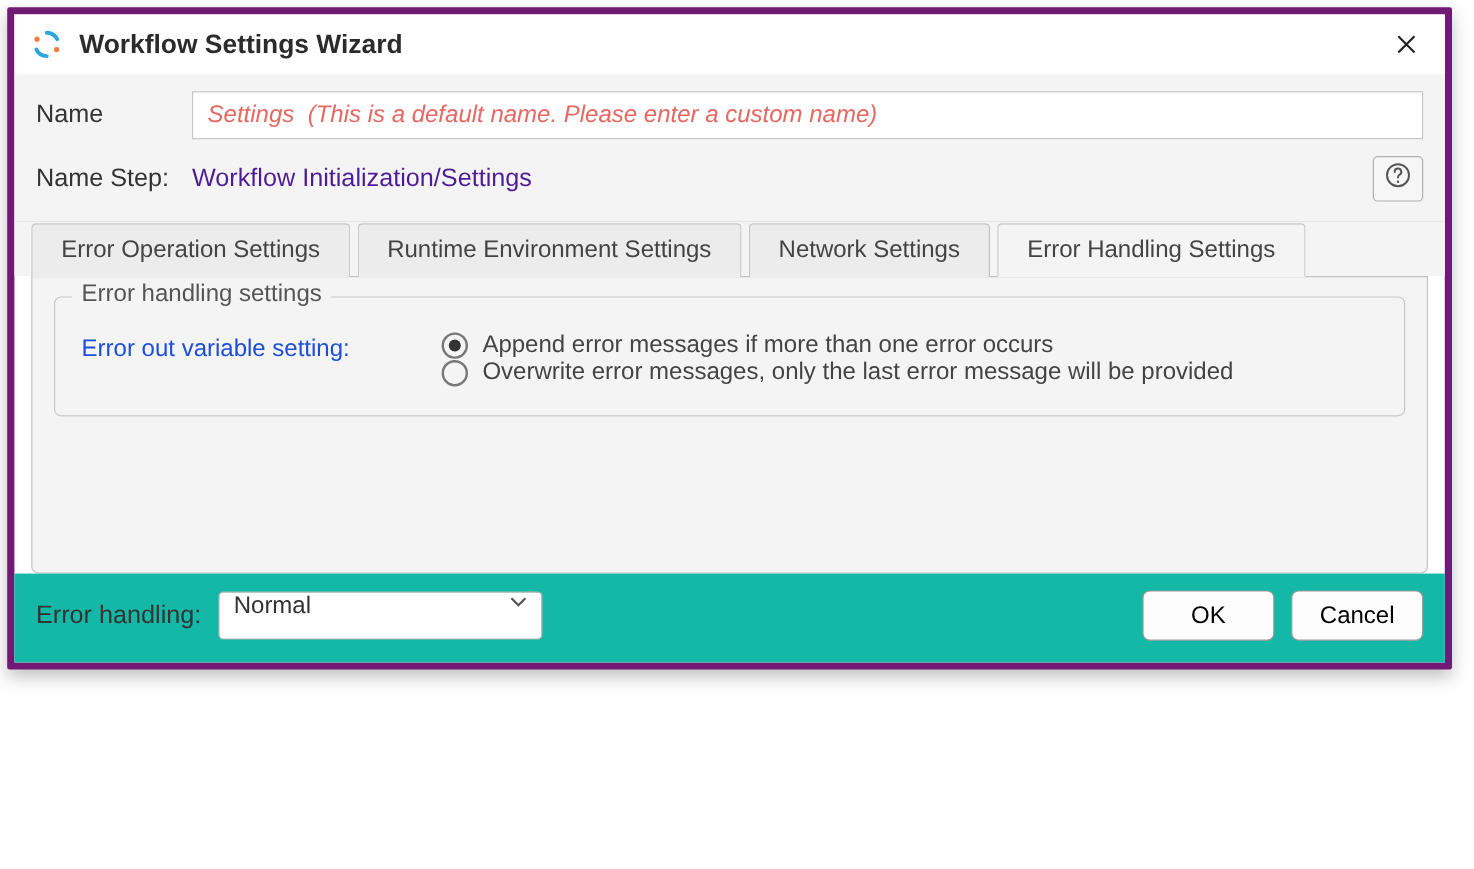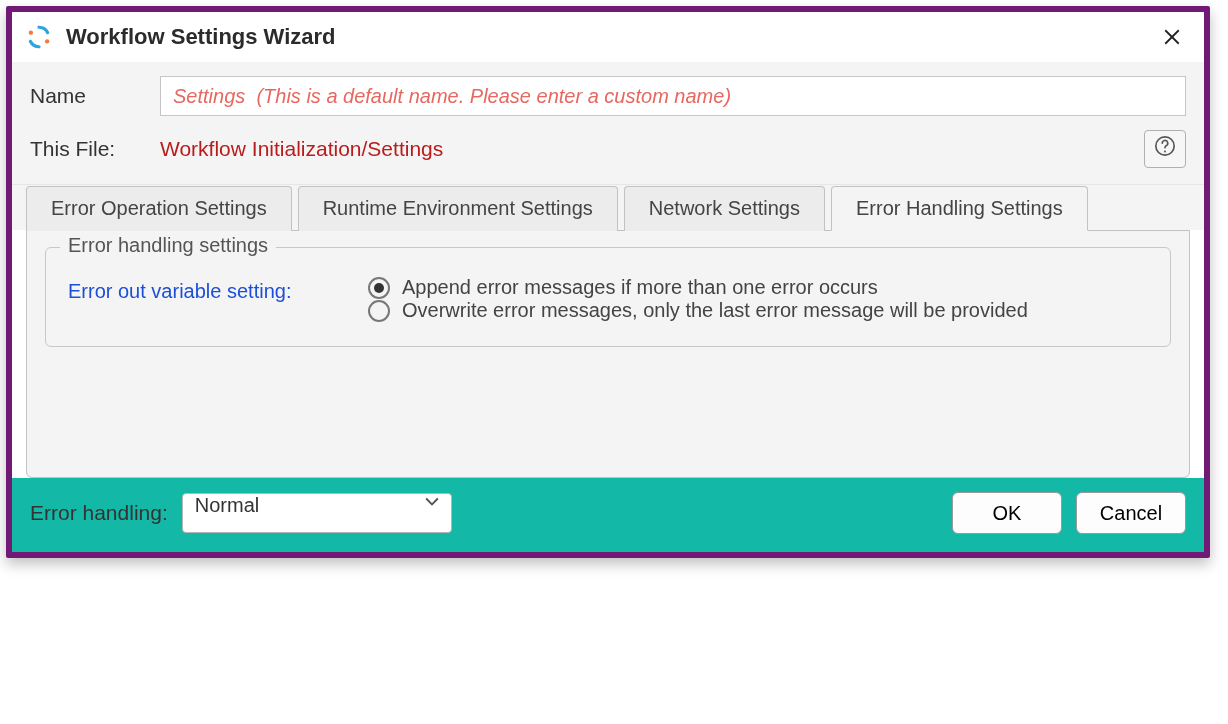--- a/index.html
+++ b/index.html
@@ -77,21 +77,21 @@
     height: 40px;
     border: 1px solid #c6c6c6;
     background: #fff;
     padding: 0 12px;
     font-size: 20px;
     color: #e66860;
     font-style: italic;
     font-family: inherit;
   }
   .step-link {
-    color: #b91c1c;
+    color: #4c1d95;
     font-size: 21px;
     cursor: pointer;
   }
   .help-btn {
     width: 42px; height: 38px;
     border: 1px solid #b0b0b0;
     border-radius: 4px;
     background: #f6f6f6;
     display: flex; align-items: center; justify-content: center;
     cursor: pointer;
@@ -262,21 +262,21 @@
   </div>
 
   <div class="upper">
     <div class="row">
       <span class="label">Name</span>
       <div class="name-input-wrap">
         <input class="name-input" type="text" value="Settings  (This is a default name. Please enter a custom name)" style="">
       </div>
     </div>
     <div class="row">
-      <span class="label">This File:</span>
+      <span class="label">Name Step:</span>
       <span class="step-link">Workflow Initialization/Settings</span>
       <span class="help-btn">
         <span>
           <svg viewBox="0 0 24 24" width="22" height="22">
             <circle cx="12" cy="12" r="10" fill="none" stroke="#555" stroke-width="1.8"></circle>
             <path d="M9 9 a3 3 0 1 1 4.2 2.7 c-1 .6-1.2 1.1-1.2 2.3" fill="none" stroke="#555" stroke-width="1.8" stroke-linecap="round"></path>
             <circle cx="12" cy="18" r="1.1" fill="#555"></circle>
           </svg>
         </span>
       </span>

